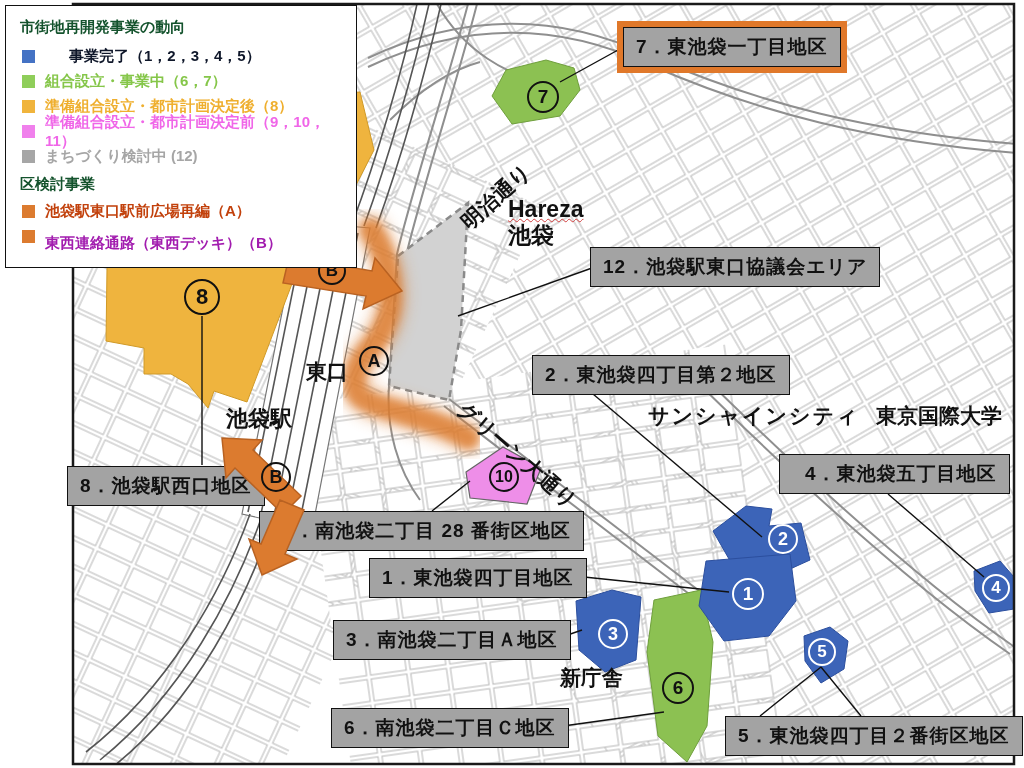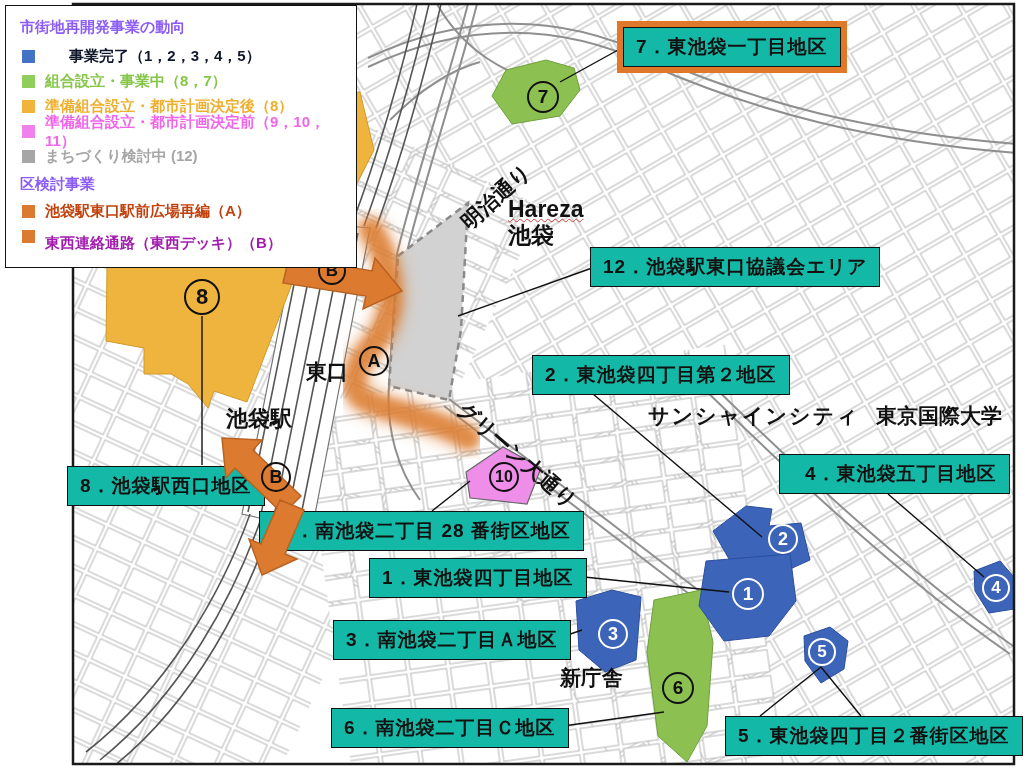--- a/index.html
+++ b/index.html
@@ -3,31 +3,31 @@
 <meta charset="utf-8">
 <style>
   html,body{margin:0;padding:0;background:#fff;}
   .stage{position:relative;width:1024px;height:768px;background:#fff;overflow:hidden;
          font-family:"Liberation Sans","DejaVu Sans",sans-serif;}
   svg{position:absolute;left:0;top:0;}
   .base{z-index:1;}
   .overlay{z-index:20;pointer-events:none;}
   .maplabel{position:absolute;z-index:12;color:#111;font-weight:600;white-space:nowrap;}
   .rot{transform:translate(-50%,-50%) rotate(var(--r));}
-  .callout{position:absolute;z-index:10;background:#14b8a6;border:1.6px solid #111;
+  .callout{position:absolute;z-index:10;background:#a3a3a3;border:1.6px solid #111;
            color:#111;font-size:19px;font-weight:600;white-space:nowrap;
            padding:6px 12px;letter-spacing:1px;}
   .callout.hl{box-shadow:0 0 0 6px #E0782A;}
   .mk{position:absolute;z-index:25;border-radius:50%;display:flex;align-items:center;
       justify-content:center;font-weight:bold;background:transparent;box-sizing:border-box;}
   .mk.black{border:2.5px solid #111;color:#111;}
   .mk.white{border:2.5px solid #fff;color:#fff;}
   .legend{position:absolute;left:5px;top:5px;width:352px;height:263px;z-index:30;
           background:#fff;border:1.5px solid #111;box-sizing:border-box;padding:12px 14px;}
-  .legend .ttl{font-size:15px;font-weight:bold;color:#8b5cf6;margin-bottom:7px;font-family:Liberation Mono, monospace;}
+  .legend .ttl{font-size:15px;font-weight:bold;color:#14532d;margin-bottom:7px;font-family:Liberation Mono, monospace;}
   .lrow{display:flex;align-items:center;height:25px;font-size:15px;font-weight:bold;}
   .sw{width:13px;height:13px;margin:0 10px 0 2px;flex:none;}
   .hareza{line-height:1.15;font-weight:600;}
   .hareza .en{text-decoration:underline wavy #d04040 1px;}
 </style>
 </head>
 <body>
 
 <div class="stage">
 
@@ -181,21 +181,21 @@
 
   <div class="legend">
     <div class="ttl">市街地再開発事業の動向</div>
 
     <div class="lrow">
       <span class="sw" style="background:#4472C4;"></span>
       <span style="color:#0f172a;margin-left:24px;">事業完了（1，2，3，4，5）</span>
     </div>
     <div class="lrow">
       <span class="sw" style="background:#8FCE5A;"></span>
-      <span style="color:#85C649;">組合設立・事業中（8，7）</span>
+      <span style="color:#85C649;">組合設立・事業中（6，7）</span>
     </div>
     <div class="lrow">
       <span class="sw" style="background:#F0B43C;"></span>
       <span style="color:#EFAF2E;">準備組合設立・都市計画決定後（8）</span>
     </div>
     <div class="lrow">
       <span class="sw" style="background:#F080EC;"></span>
       <span style="color:#F066E8;">準備組合設立・都市計画決定前（9，10，11）</span>
     </div>
     <div class="lrow">

